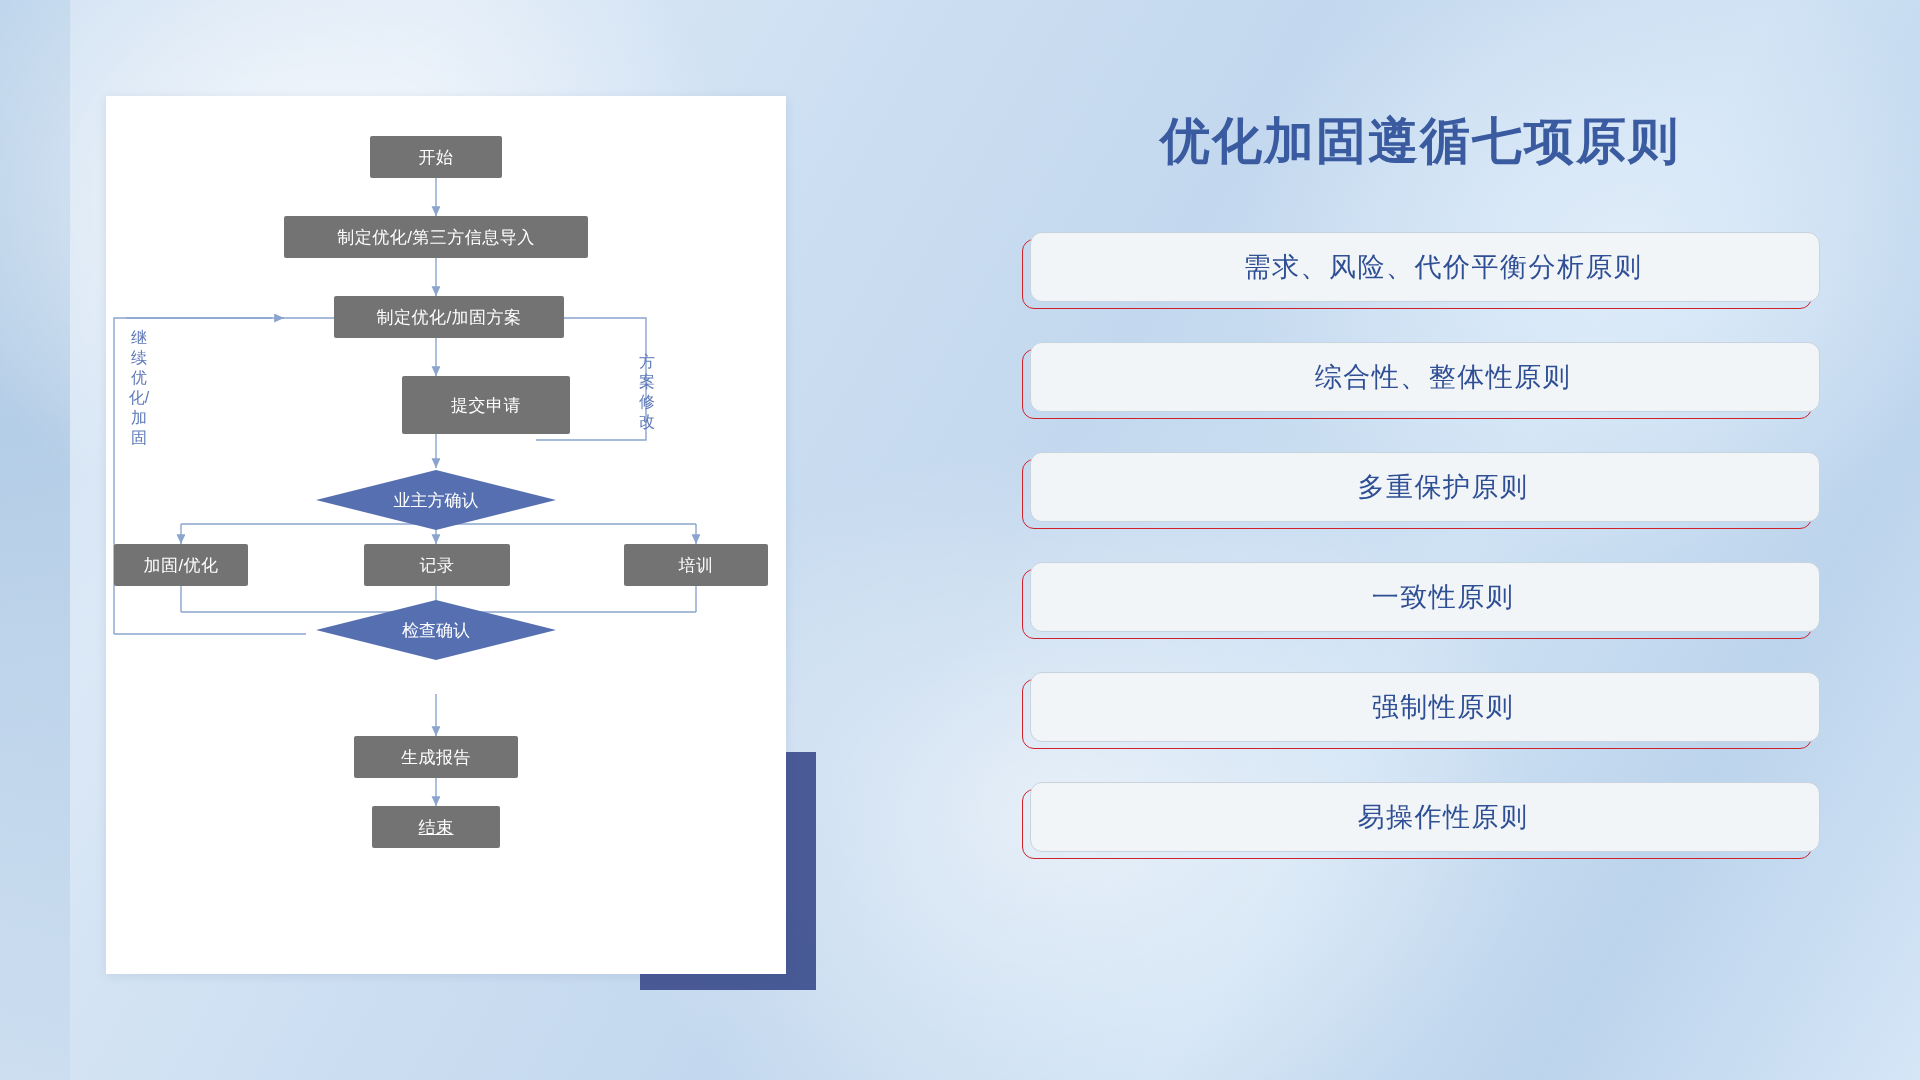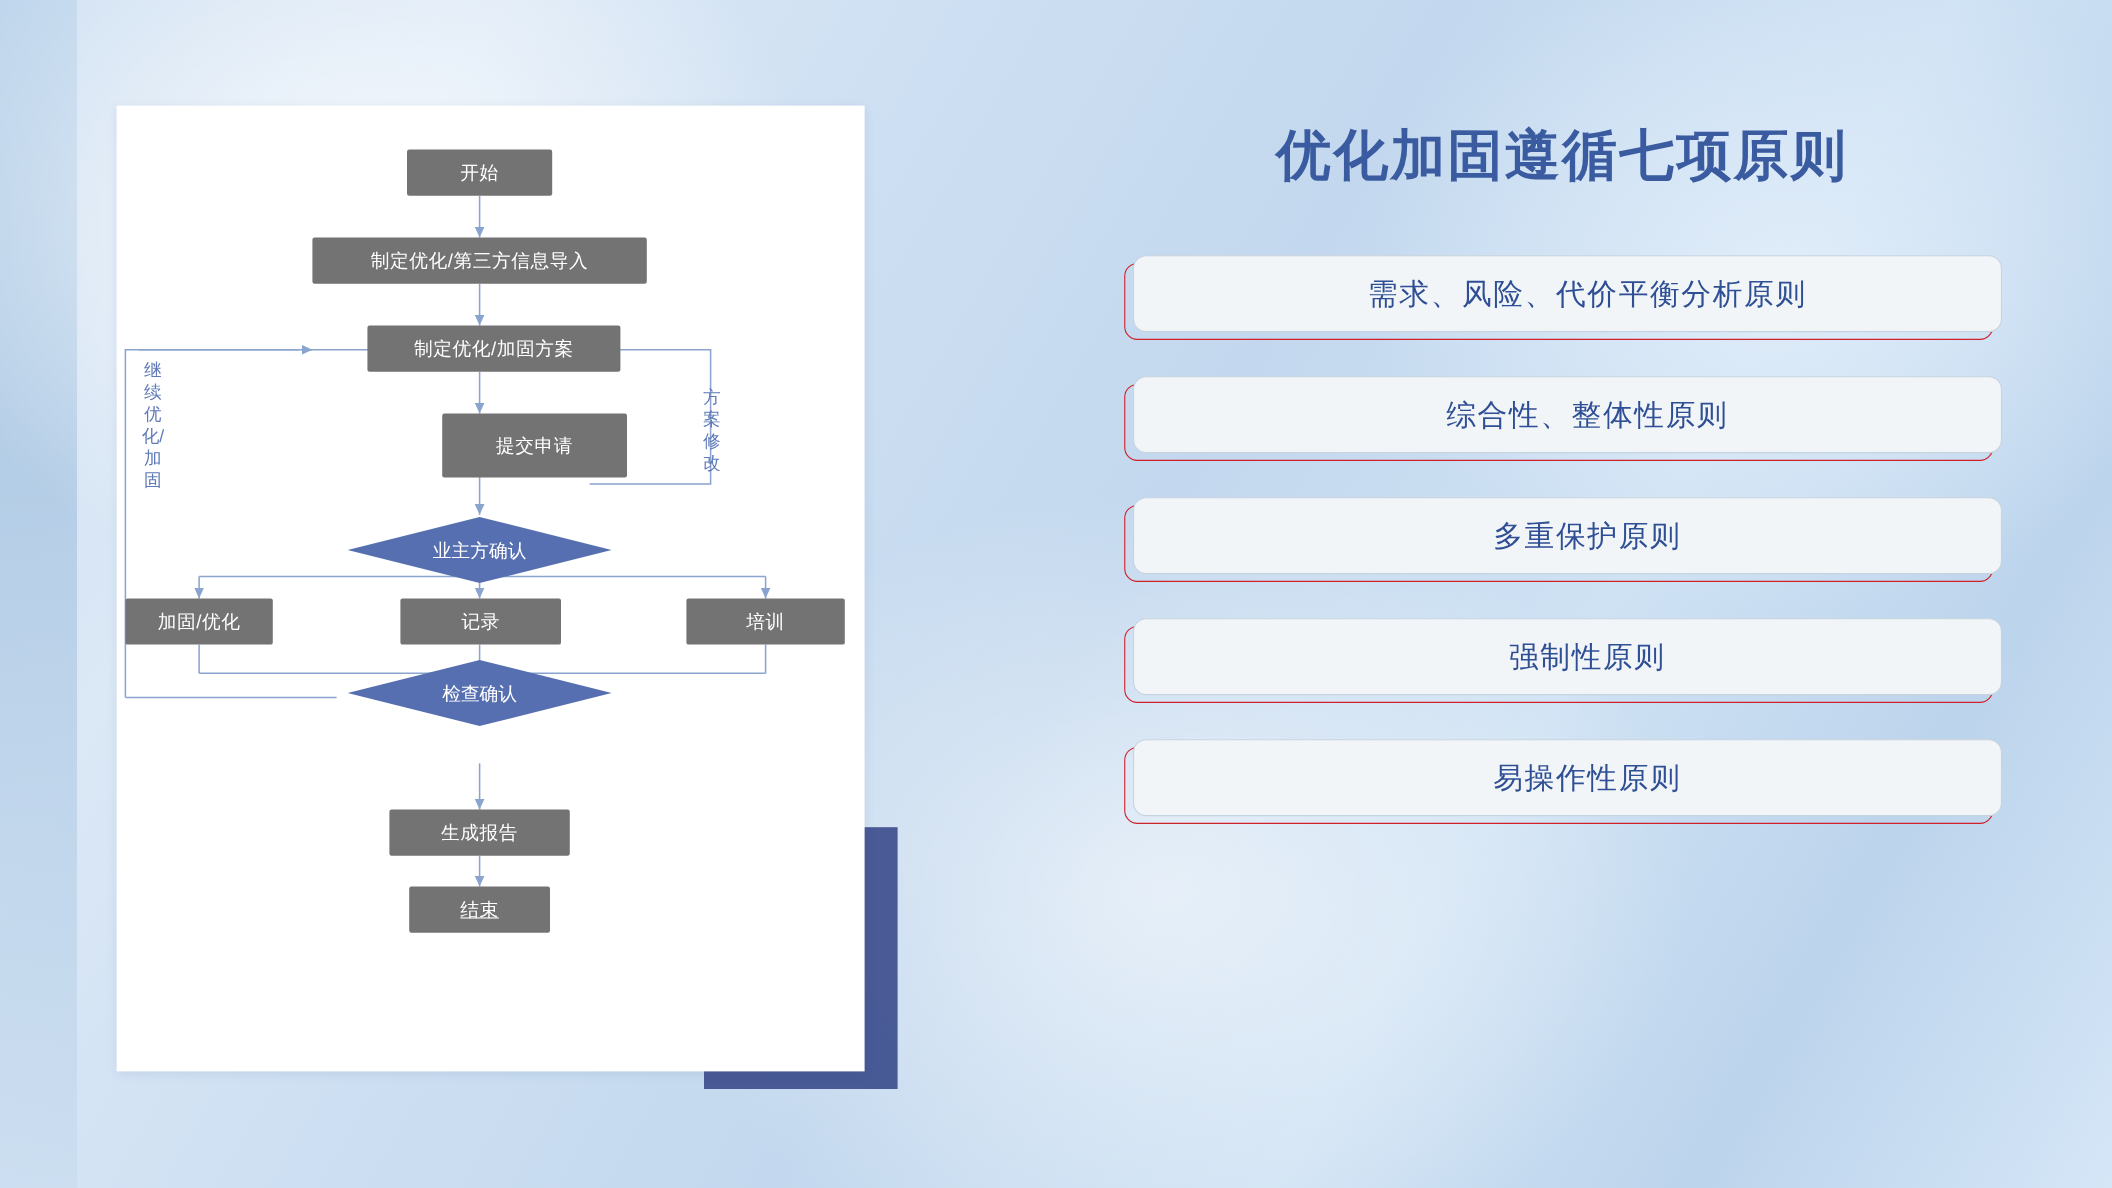--- a/index.html
+++ b/index.html
@@ -283,20 +283,26 @@
   </div>
 
 
   <div class="principle">
     <div class="redline"></div>
     <div class="pill">
       <span>多重保护原则</span>
     </div>
   </div>
 
+  <div class="principle">
+    <div class="redline"></div>
+    <div class="pill">
+      <span>一致性原则</span>
+    </div>
+  </div>
 
   <div class="principle">
     <div class="redline"></div>
     <div class="pill">
       <span>强制性原则</span>
     </div>
   </div>
 
   <div class="principle">
     <div class="redline"></div>

